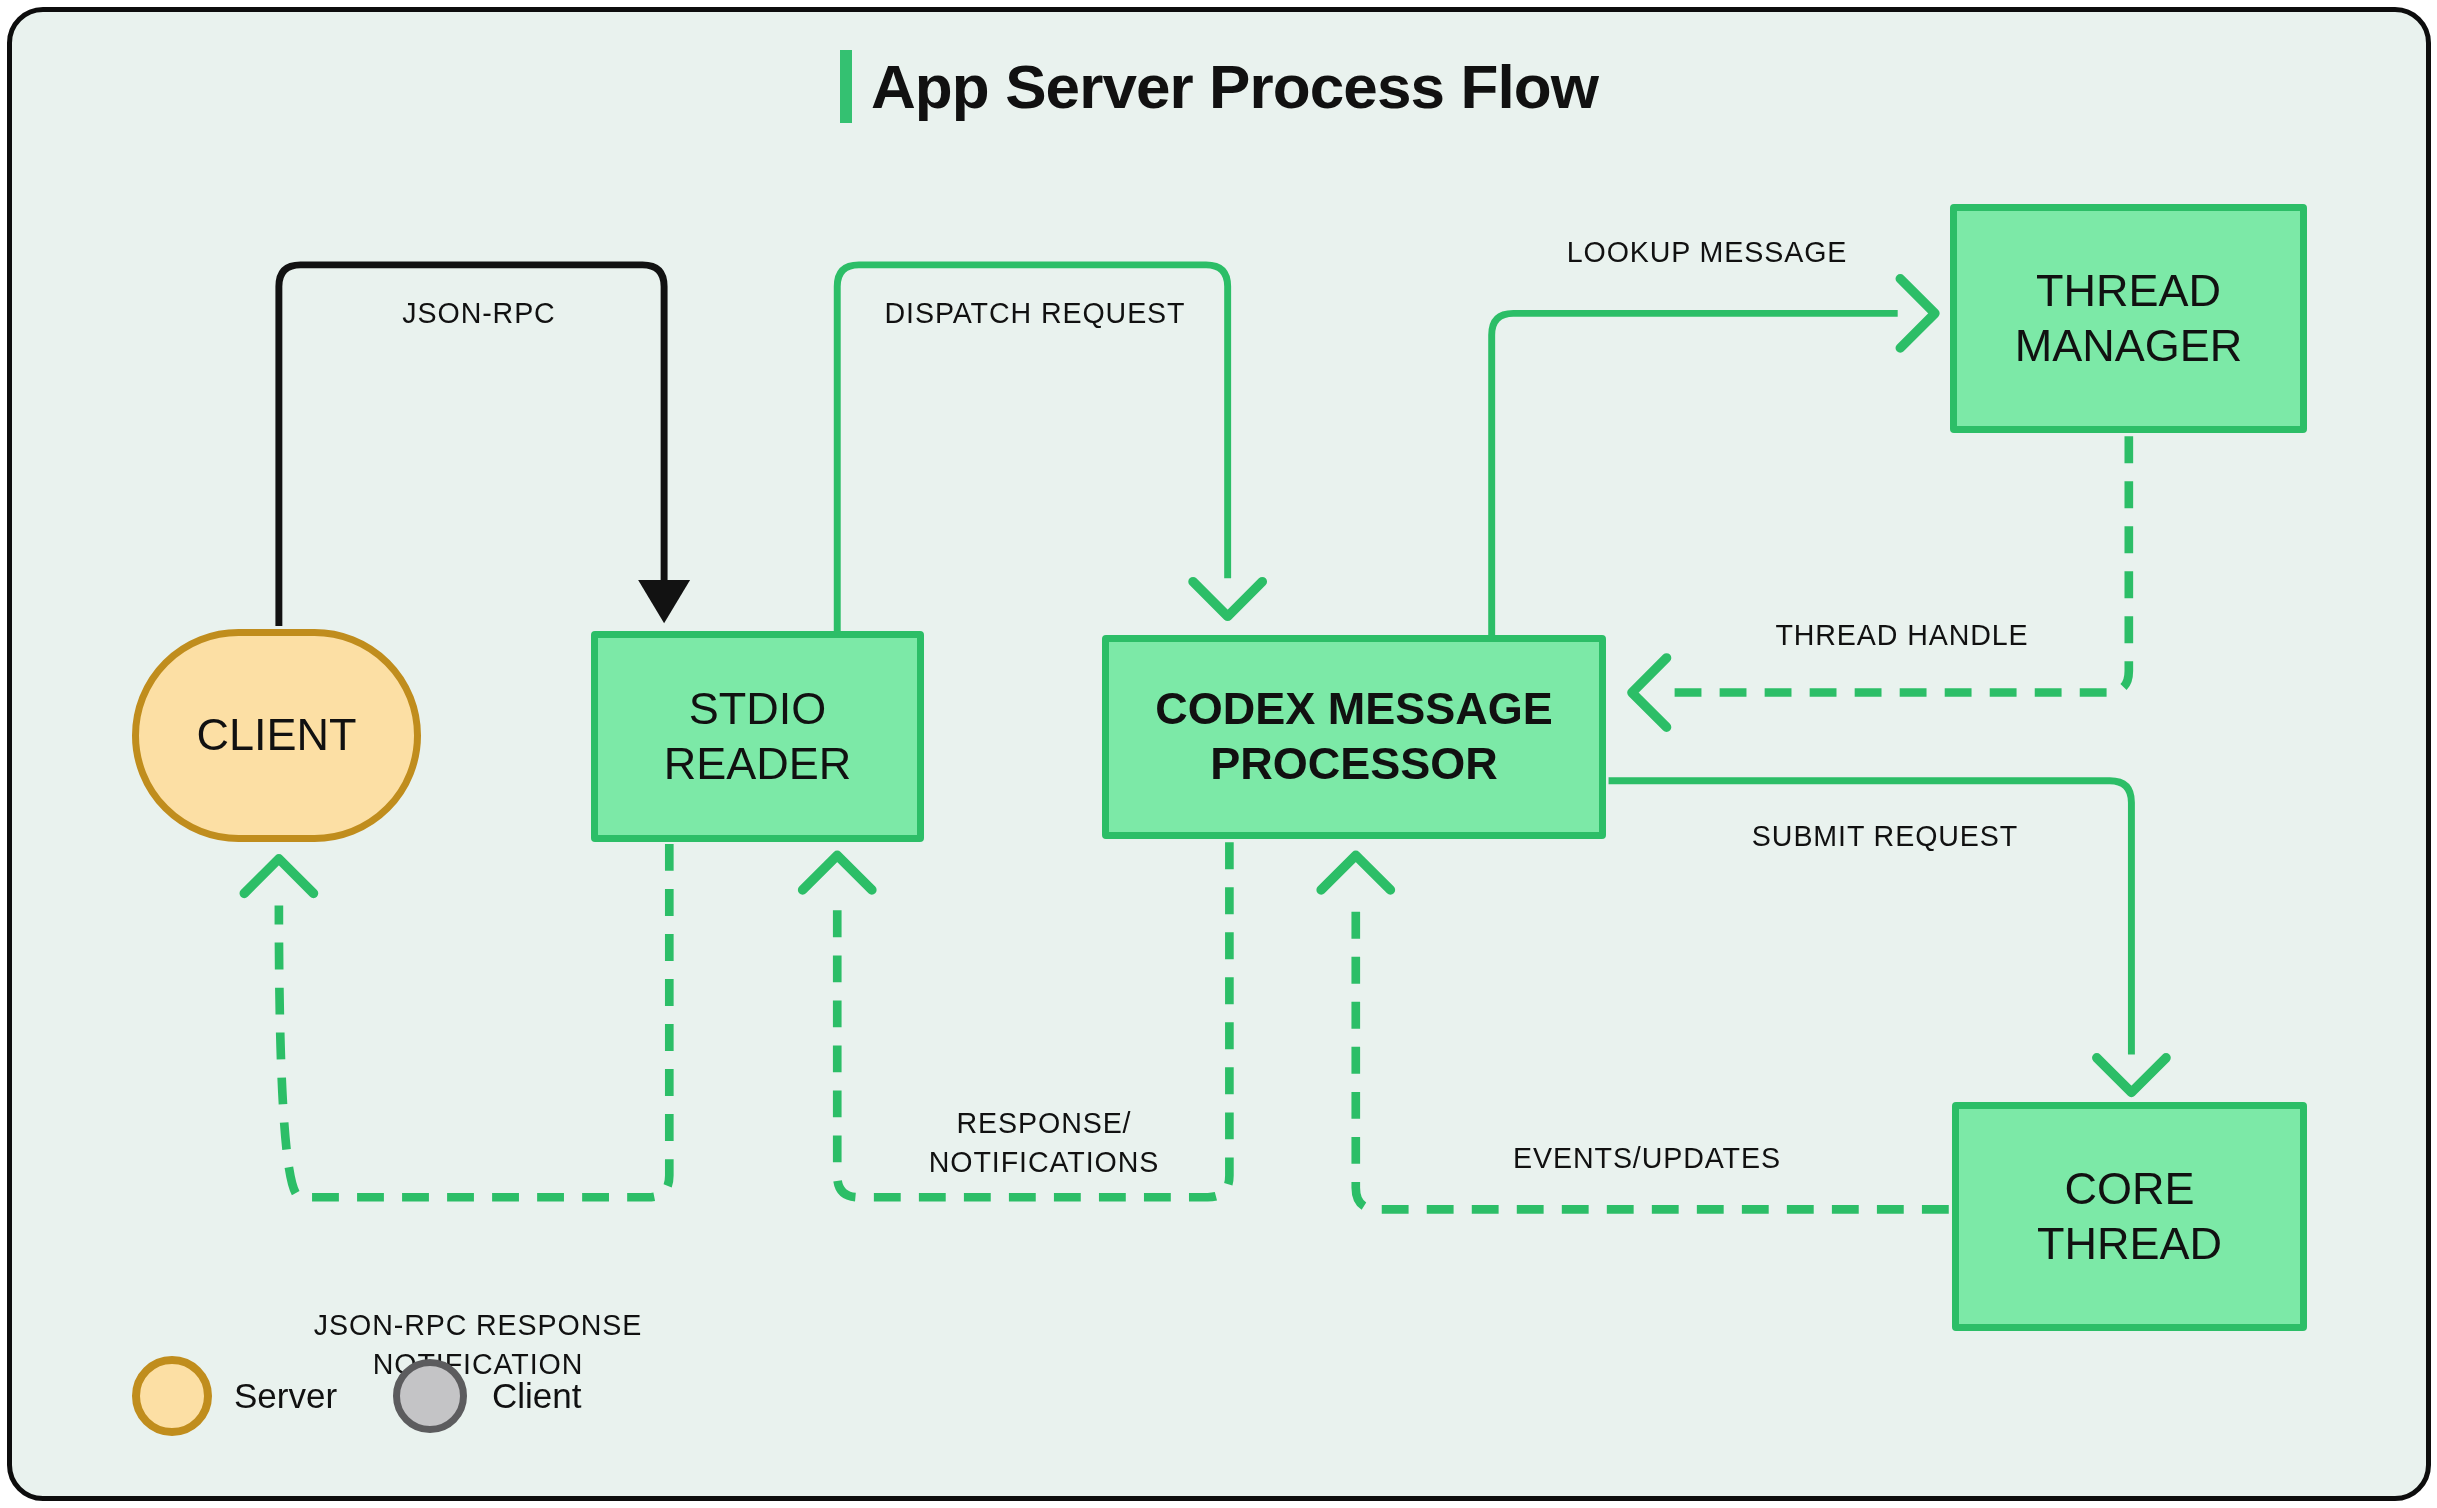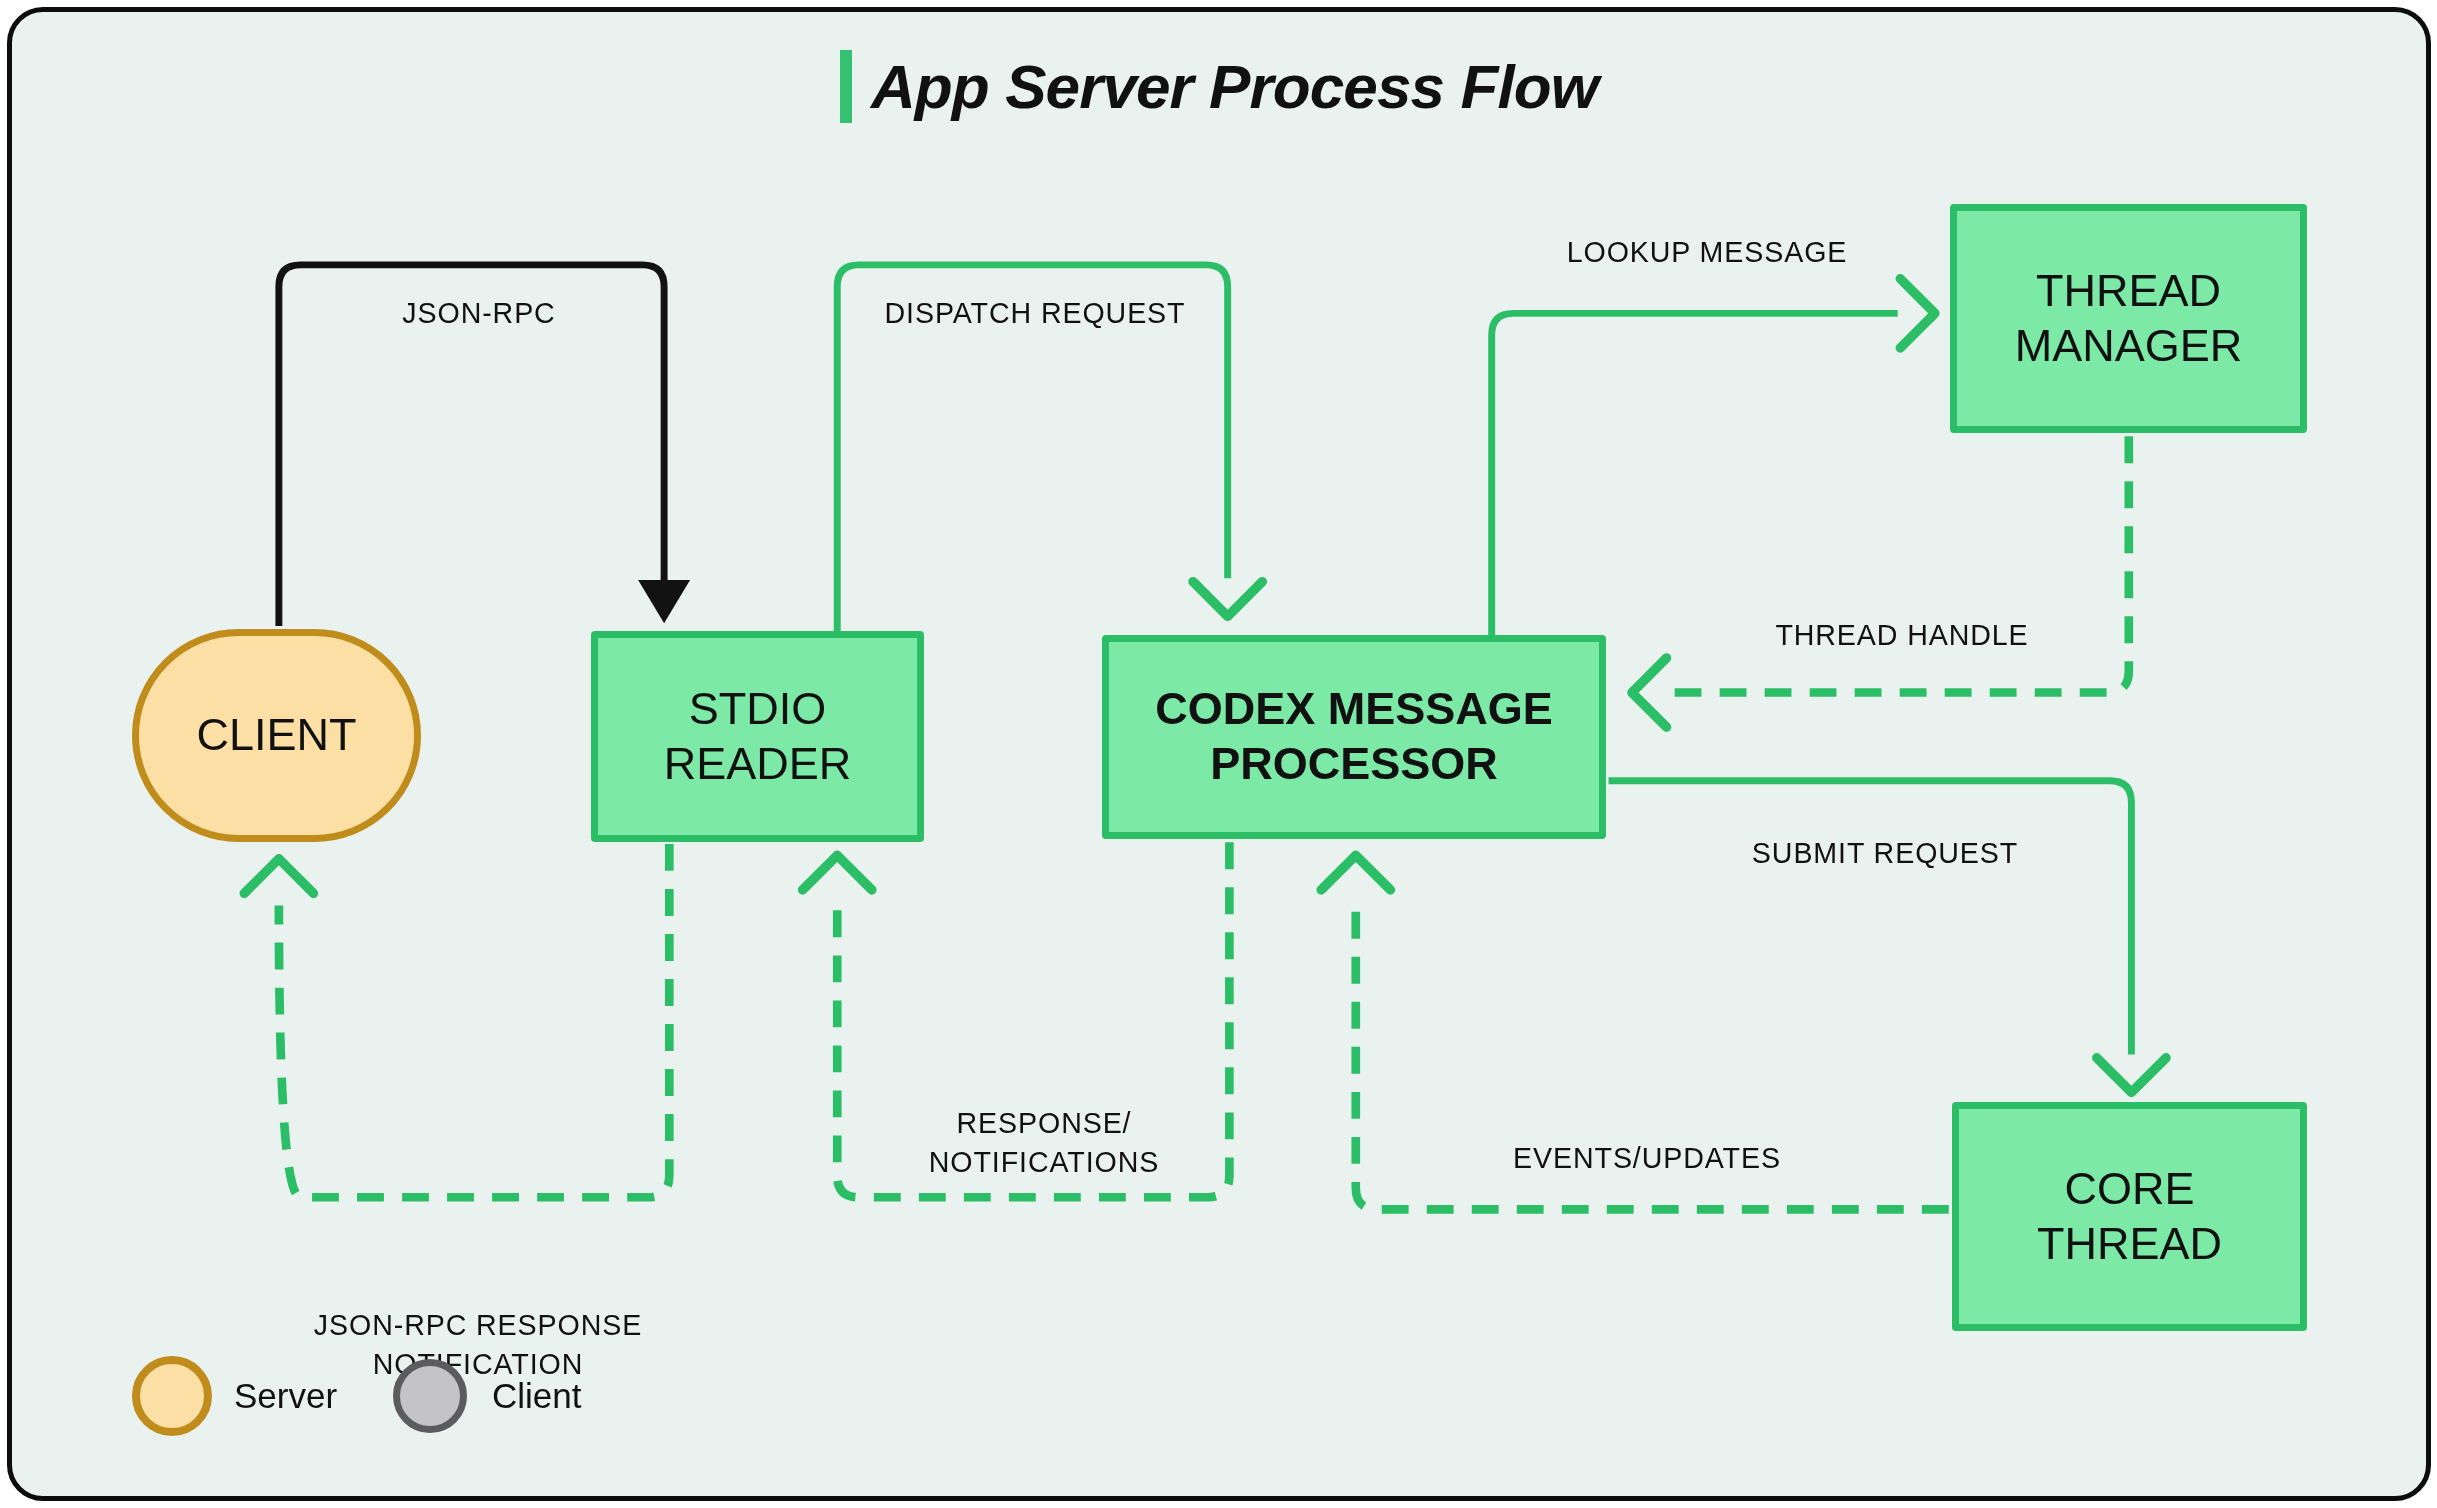--- a/index.html
+++ b/index.html
@@ -16,21 +16,21 @@
     background:var(--page-bg);
     font-family:"Liberation Sans", sans-serif; color:var(--text);
   }
   .frame {
     position:absolute; left:7px; top:7px; width:2424px; height:1494px;
     background:var(--canvas-bg);
     border:5.2px solid var(--frame-border); border-radius:36px;
   }
   .title-row {
     position:absolute; left:0; right:0; top:43px; height:87px;
-    display:flex; align-items:center; justify-content:center; gap:19px;font-style:italic;
+    display:flex; align-items:center; justify-content:center; gap:19px;
   }
   .title-bar { width:12px; height:73px; background:var(--accent-green); }
   .title-text { font-size:62px; font-weight:bold; letter-spacing:-0.9px; }
 
   svg.wires { position:absolute; left:0; top:0; width:2438px; height:1508px; }
   .edge { fill:none; stroke-linejoin:round; }
   .solid-green { stroke:var(--line-green); stroke-width:8; }
   .solid-black { stroke:var(--line-black); stroke-width:8; }
   .dashed-green { stroke:var(--line-green); stroke-width:10; stroke-dasharray:31 21; }
   .head { fill:none; stroke:var(--line-green); stroke-width:11; stroke-linecap:round; stroke-linejoin:round; }
@@ -116,21 +116,21 @@
 
 <div class="node" style="left:1952px; top:1102px; width:355px; height:229px;">
   <span>CORE
 THREAD</span>
 </div>
 
 <div class="edge-label" style="left:479px; top:313px;">JSON-RPC</div>
 <div class="edge-label" style="left:1035px; top:313px;">DISPATCH REQUEST</div>
 <div class="edge-label" style="left:1707px; top:252px;">LOOKUP MESSAGE</div>
 <div class="edge-label" style="left:1902px; top:635px;">THREAD HANDLE</div>
-<div class="edge-label" style="left:1885px; top:836px;margin-top:17px;">SUBMIT REQUEST</div>
+<div class="edge-label" style="left:1885px; top:836px;">SUBMIT REQUEST</div>
 <div class="edge-label" style="left:1044px; top:1143px;">RESPONSE/
 NOTIFICATIONS</div>
 <div class="edge-label" style="left:1647px; top:1158px;">EVENTS/UPDATES</div>
 <div class="edge-label" style="left:478px; top:1317px;margin-top:28px;">JSON-RPC RESPONSE
 NOTIFICATION</div>
 
 <div class="legend-swatch server"></div>
 <div class="legend-label server">Server</div>
 <div class="legend-swatch client"></div>
 <div class="legend-label client">Client</div>

